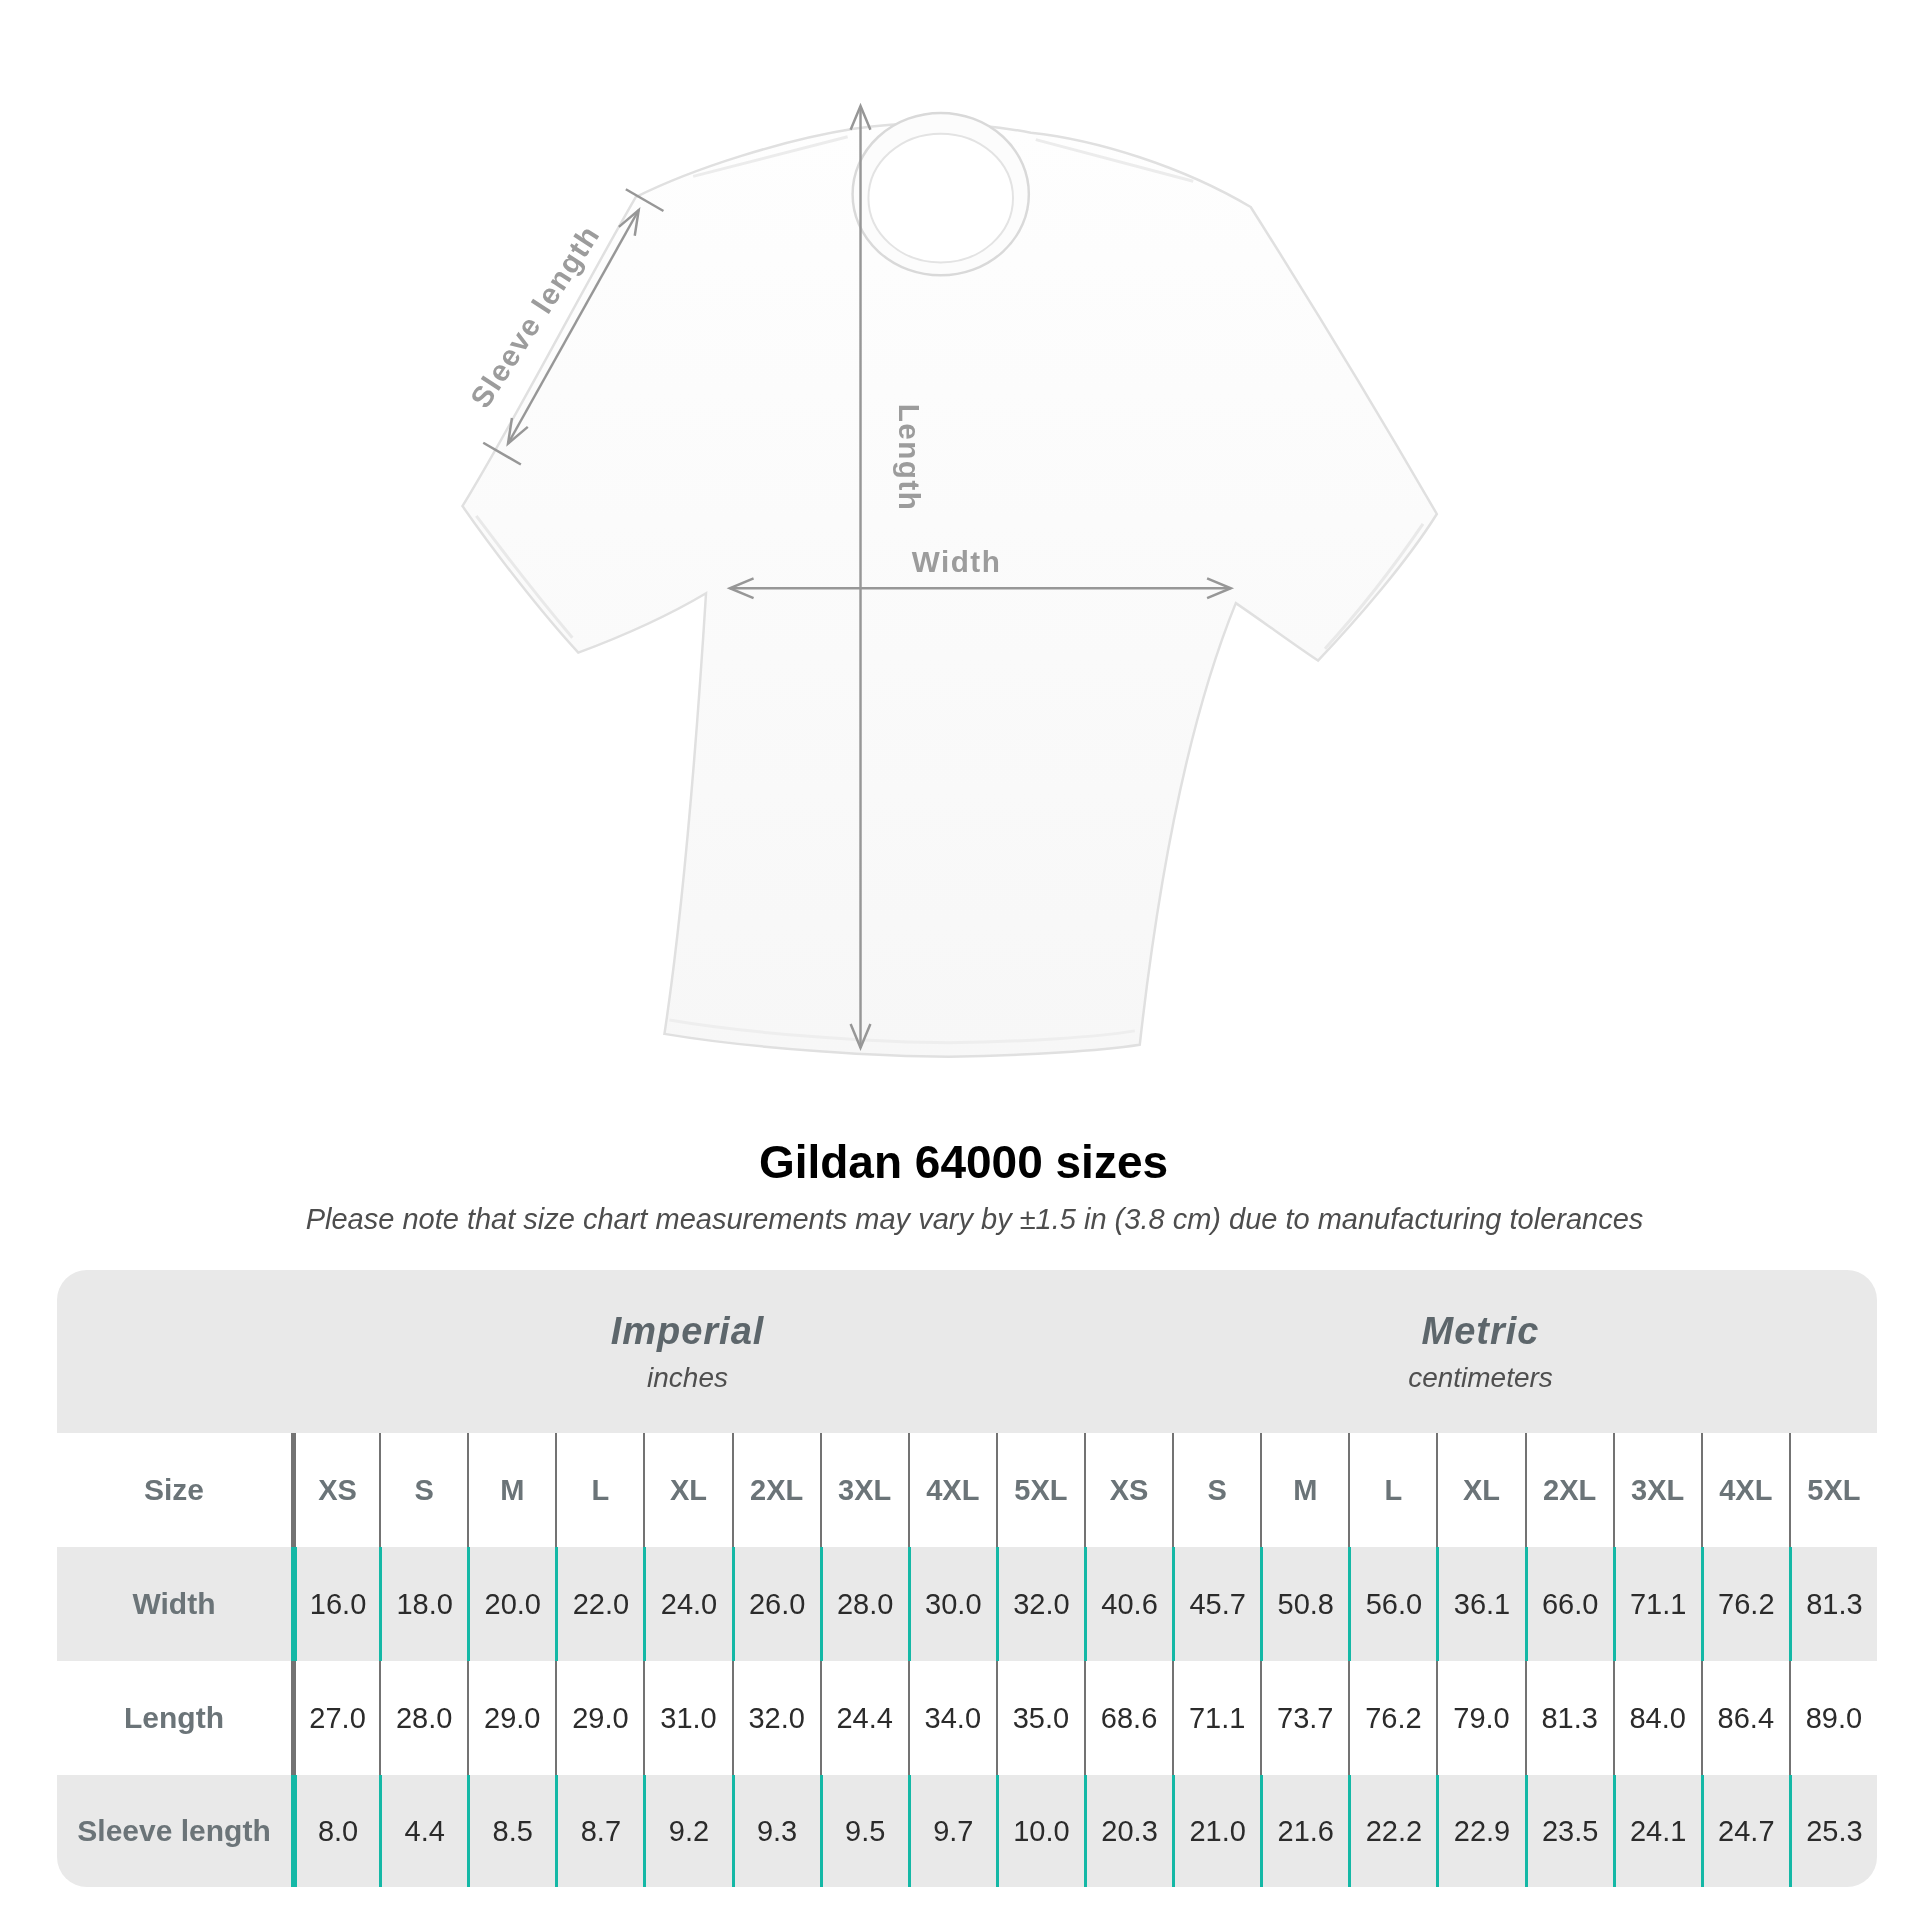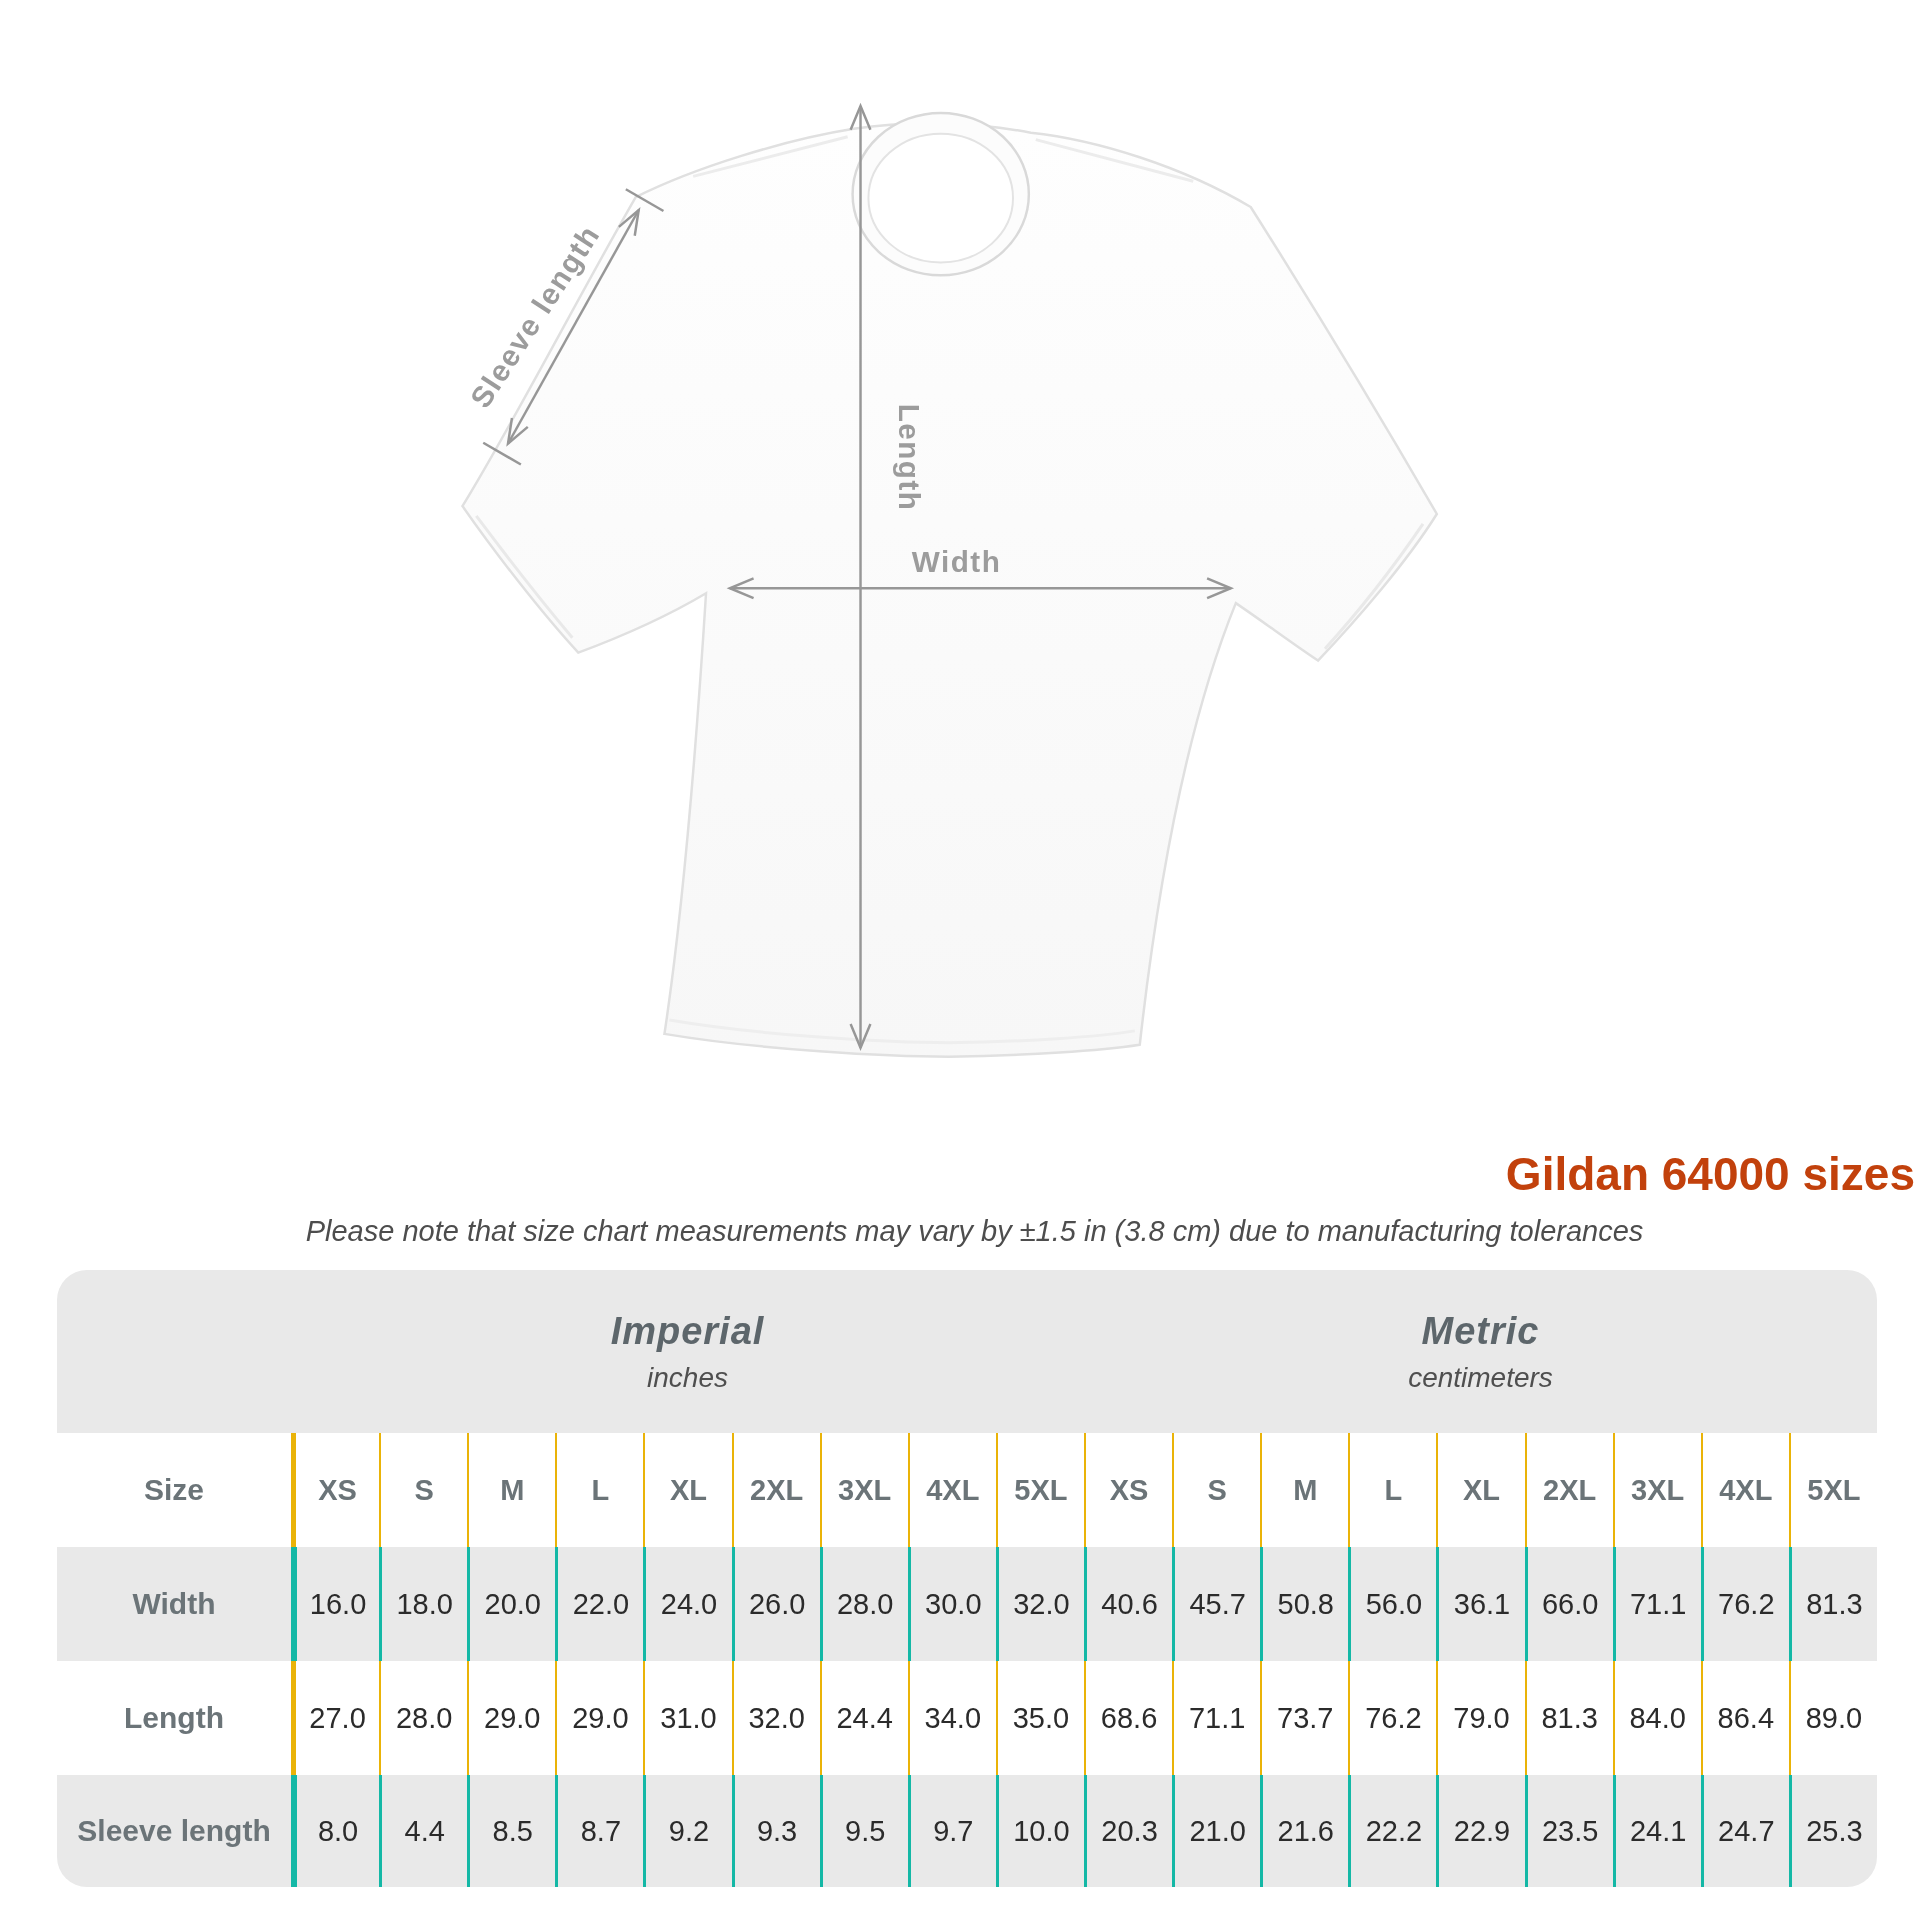--- a/index.html
+++ b/index.html
@@ -4,39 +4,39 @@
 <style>
   html,body{margin:0;padding:0;background:#ffffff;}
   .page{position:relative;width:1927px;height:1927px;background:#ffffff;overflow:hidden;
         font-family:"Liberation Sans",sans-serif;}
   
   .figure{position:absolute;left:0;top:0;}
   .figlabel{font-family:"Liberation Sans",sans-serif;font-weight:bold;font-size:30px;
             fill:#9c9c9c;letter-spacing:1.5px;}
   
   .heading{position:absolute;left:0;top:1135px;width:100%;text-align:center;}
-  .heading h1{margin:12px;font-size:46px;font-weight:bold;color:#c2410c;letter-spacing:0px;text-align:right;}
+  .heading h1{margin:0;font-size:46px;font-weight:bold;color:#000000;letter-spacing:0px;}
   .heading p{margin:14px 0 0 0;font-size:29px;font-style:italic;color:#4d4d4d;padding-left:22px;}
   
   .tbl{position:absolute;left:57px;top:1270px;width:1820px;height:617px;
        display:grid;grid-template-columns:234px repeat(18,1fr);
        grid-template-rows:163px 114px 114px 114px 112px;
        border-radius:30px;overflow:hidden;}
   .cell{display:flex;align-items:center;justify-content:center;min-width:0;}
   .band{background:#e9e9e9;}
   .group{flex-direction:column;}
   .gtitle{font-size:38px;font-weight:bold;font-style:italic;color:#5d666b;letter-spacing:1px;}
   .gsub{margin-top:9px;font-size:28px;font-style:italic;color:#4f4f4f;text-align:right;}
   .whdr{background:#ffffff;}
   .wrow{background:#ffffff;}
   .grow{background:#e9e9e9;}
   .lab{font-weight:bold;color:#6b7478;font-size:30px;}
   .sz{font-weight:bold;color:#6b7478;font-size:29px;}
   .val{color:#2b2b2b;font-size:29px;}
-  .sepg{border-left:2px solid #eab308;}
+  .sepg{border-left:2px solid #737373;}
   .sepw{border-left:3px solid #14b8a6;}
   .wide.sepg{border-left-width:5px;}
   .wide.sepw{border-left-width:6px;}
 </style>
 </head>
 <body>
 
 <div class="page">
 
   <svg class="figure" width="1927" height="1129" viewBox="0 0 1946 1140">

